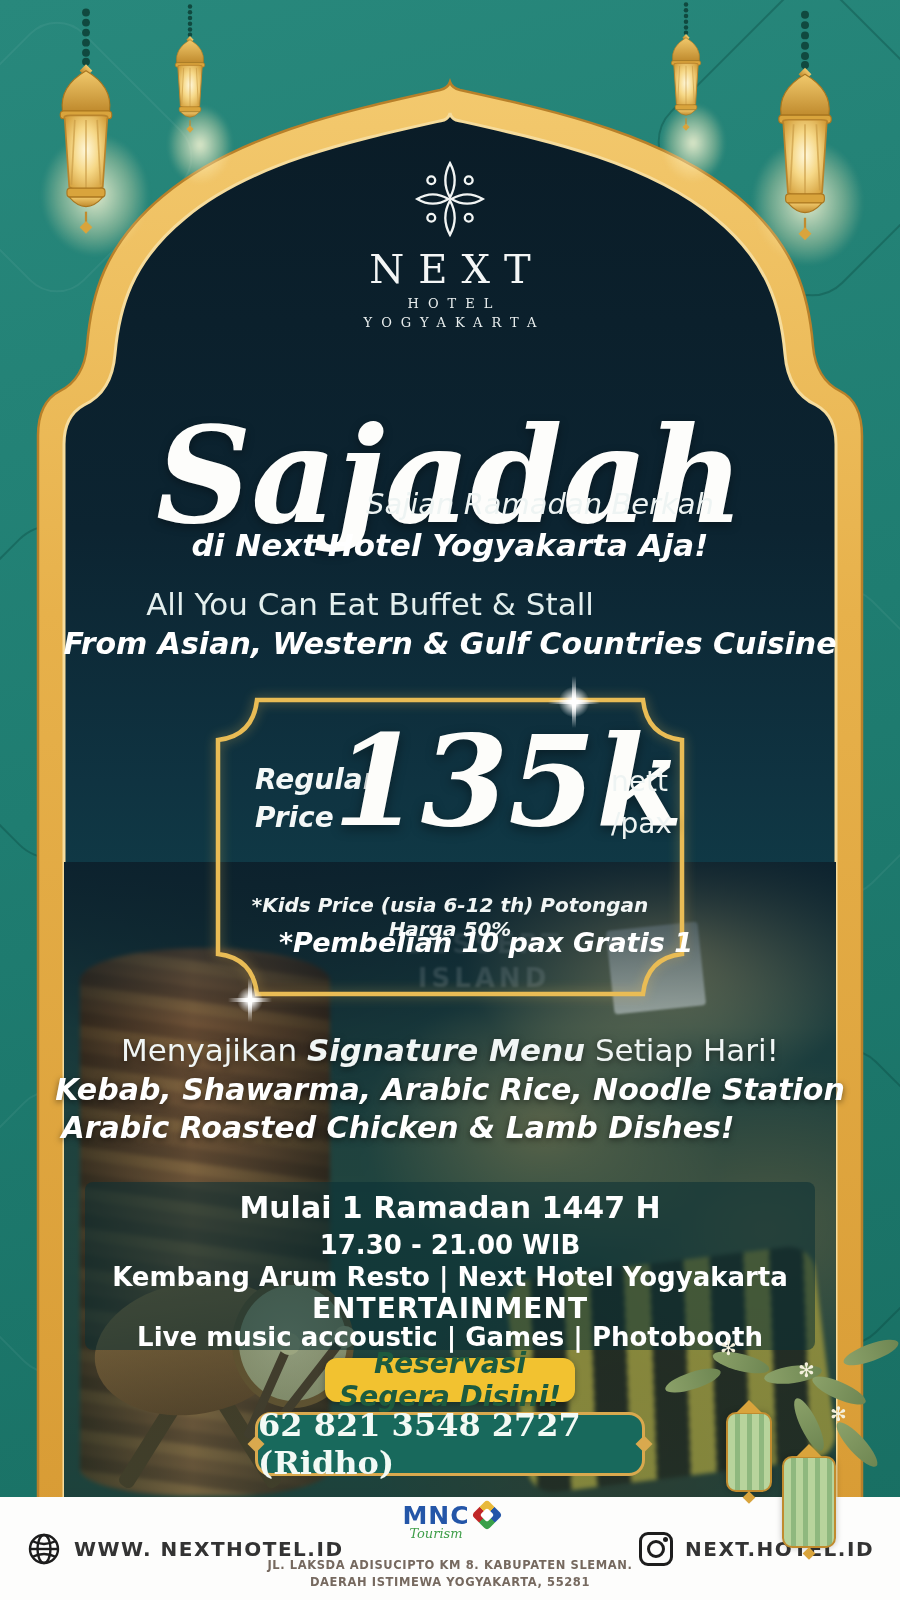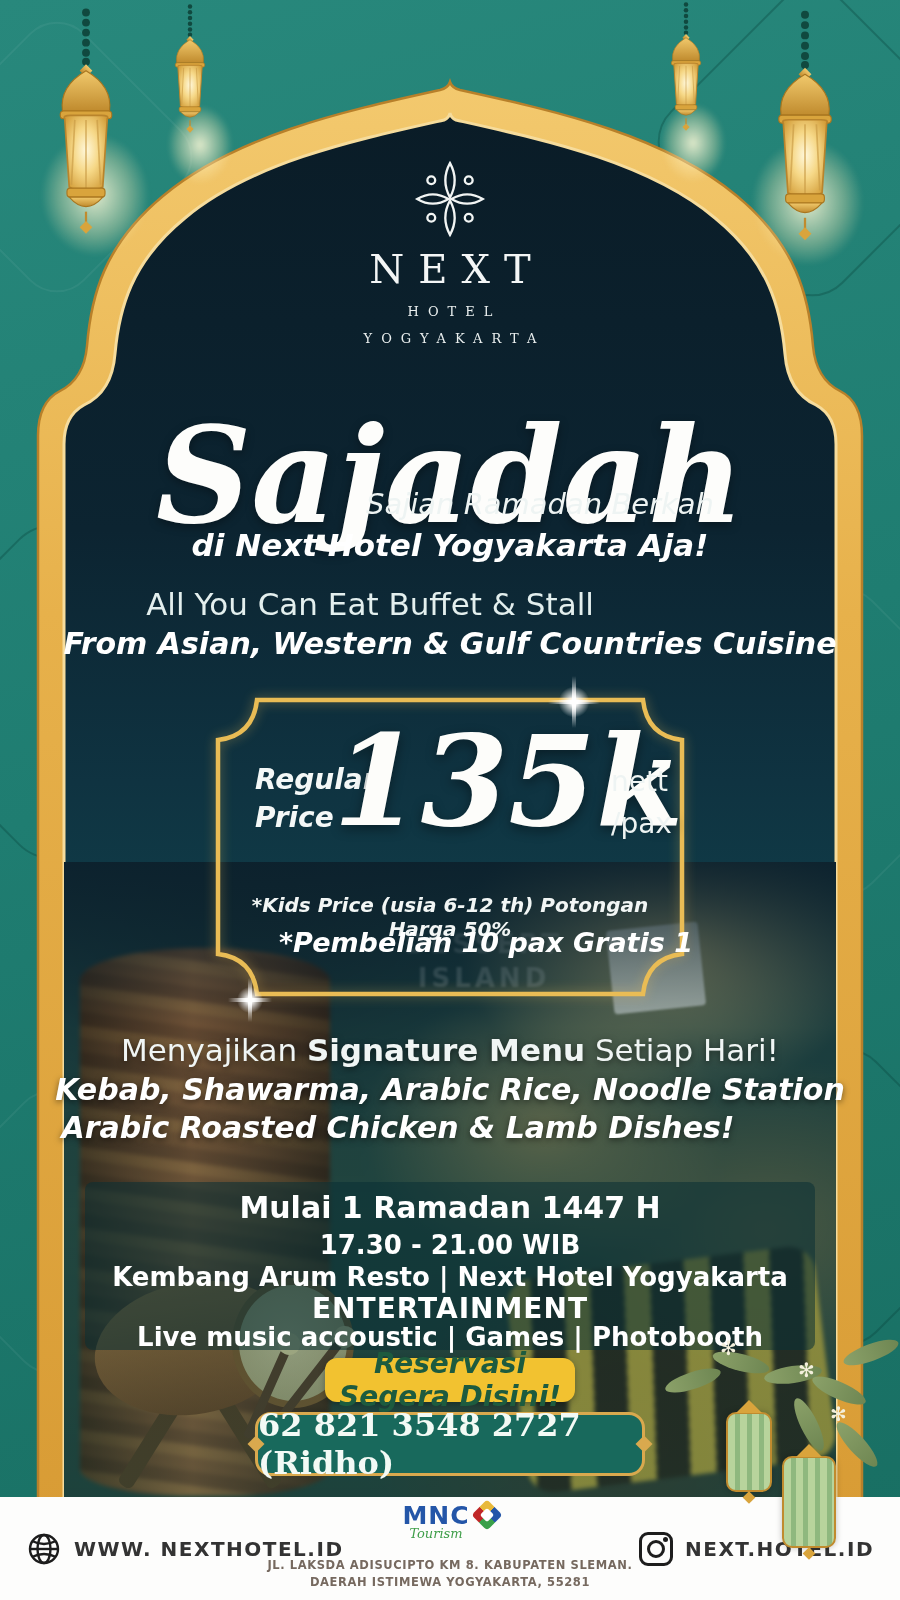--- a/index.html
+++ b/index.html
@@ -13,21 +13,21 @@
   .arch{position:absolute;inset:0;z-index:1;}
   
   .glow{position:absolute;border-radius:50%;z-index:2;
     background:radial-gradient(closest-side,rgba(255,250,216,.85),rgba(255,240,188,.32) 48%,rgba(255,240,188,0) 72%);
     filter:blur(2px);}
   .lantern{position:absolute;z-index:3;}
   
   .brand{position:absolute;left:0;top:158px;width:900px;text-align:center;z-index:5;}
   .brand .orn{display:block;margin:0 auto 6px auto;}
   .brand-name{font-family:"DejaVu Serif",serif;font-size:40px;letter-spacing:14px;text-indent:14px;color:#f4f6f6;}
-  .brand-sub{font-family:"DejaVu Serif",serif;font-size:13px;letter-spacing:9px;text-indent:9px;color:#e9eeee;margin-top:12px;}
+  .brand-sub{font-family:"DejaVu Serif",serif;font-size:13px;letter-spacing:9px;text-indent:9px;color:#e9eeee;margin-top:4px;}
   
   .title{position:absolute;left:0;top:322px;width:900px;text-align:center;z-index:5;
     font-family:"DejaVu Serif",serif;font-style:italic;font-weight:700;font-size:132px;line-height:1;
     color:#fdfdfb;text-shadow:0 3px 10px rgba(0,0,0,.35);}
   .subtitle{position:absolute;left:260px;top:487px;width:560px;text-align:center;z-index:5;
     font-style:italic;font-size:29px;color:#eef4f3;font-weight:400;}
   .tagline{position:absolute;left:0;top:527px;width:900px;text-align:center;z-index:5;
     font-style:italic;font-weight:700;font-size:31px;color:#ffffff;}
   .offer1{position:absolute;left:0;top:586px;width:740px;text-align:center;z-index:5;font-size:31px;color:#e3efee;}
   .offer2{position:absolute;left:0;top:626px;width:900px;text-align:center;z-index:5;font-size:30px;font-weight:700;font-style:italic;}
@@ -69,21 +69,21 @@
   .drum .body{position:absolute;left:0;top:12px;width:200px;height:132px;border-radius:50%;
     background:linear-gradient(180deg,#b5793c,#7a451f);transform:rotate(-10deg);}
   .drum .face{position:absolute;left:138px;top:8px;width:122px;height:130px;border-radius:50%;
     background:radial-gradient(circle at 45% 45%,#d9cf9f,#b7a976);border:7px solid #8a5a28;box-sizing:border-box;}
   .drum .stick{position:absolute;width:9px;height:96px;background:#5d3a22;border-radius:4px;}
   .drum .stick::after{content:"";position:absolute;left:-6px;top:-18px;width:22px;height:22px;border-radius:50%;background:#e9dca3;}
   .drum .leg{position:absolute;width:16px;height:130px;background:#5d3a1c;border-radius:6px;}
   .photo-teal{position:absolute;inset:0;background:linear-gradient(180deg,rgba(12,33,45,.92) 0%,rgba(13,53,58,.3) 26%,rgba(16,70,66,.38) 100%);}
   
   .menu-intro{position:absolute;left:0;top:1032px;width:900px;text-align:center;z-index:6;font-size:31px;color:#f0f5f4;text-shadow:0 2px 6px rgba(0,0,0,.5);}
-  .menu-intro b{font-weight:700;}
+  .menu-intro b{font-weight:700;font-style:italic;}
   .menu-l1{position:absolute;left:0;top:1072px;width:900px;text-align:center;z-index:6;font-size:30px;font-weight:700;font-style:italic;text-shadow:0 2px 6px rgba(0,0,0,.5);}
   .menu-l2{position:absolute;left:0;top:1110px;width:796px;text-align:center;z-index:6;font-size:30px;font-weight:700;font-style:italic;text-shadow:0 2px 6px rgba(0,0,0,.5);}
   .info-panel{position:absolute;left:85px;top:1182px;width:730px;height:168px;z-index:6;background:rgba(10,48,52,.55);border-radius:8px;}
   .s-date{position:absolute;left:0;top:8px;width:730px;text-align:center;font-size:30px;font-weight:700;}
   .s-time{position:absolute;left:0;top:48px;width:730px;text-align:center;font-size:26px;font-weight:700;}
   .s-venue{position:absolute;left:0;top:80px;width:730px;text-align:center;font-size:26px;font-weight:700;}
   .s-ent{position:absolute;left:0;top:110px;width:730px;text-align:center;font-size:28px;font-weight:700;letter-spacing:1px;}
   .s-items{position:absolute;left:0;top:140px;width:730px;text-align:center;font-size:26px;font-weight:700;}
   .reserve-btn{position:absolute;left:325px;top:1358px;width:250px;height:44px;z-index:7;background:#f2c230;border:none;border-radius:12px;
     display:flex;align-items:center;justify-content:center;font-family:"DejaVu Sans",sans-serif;

